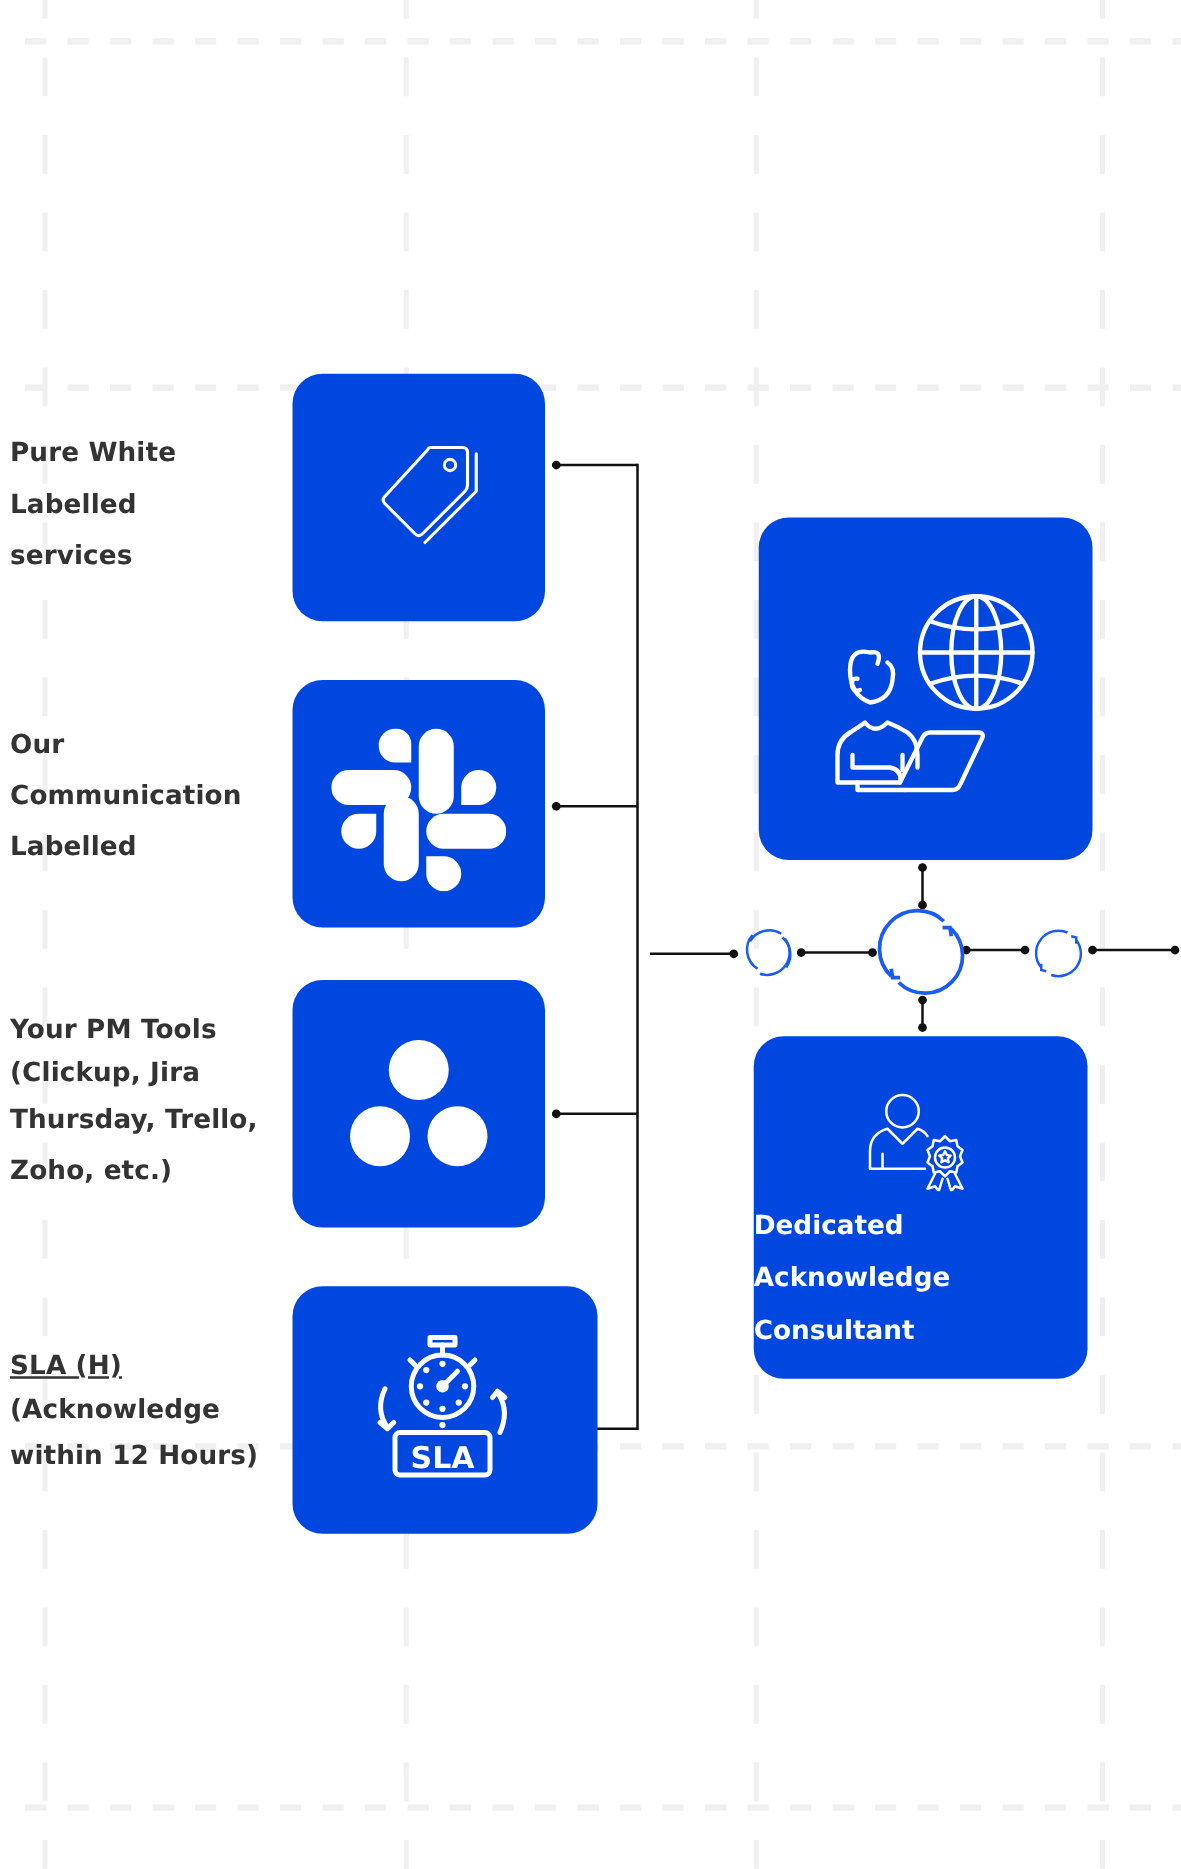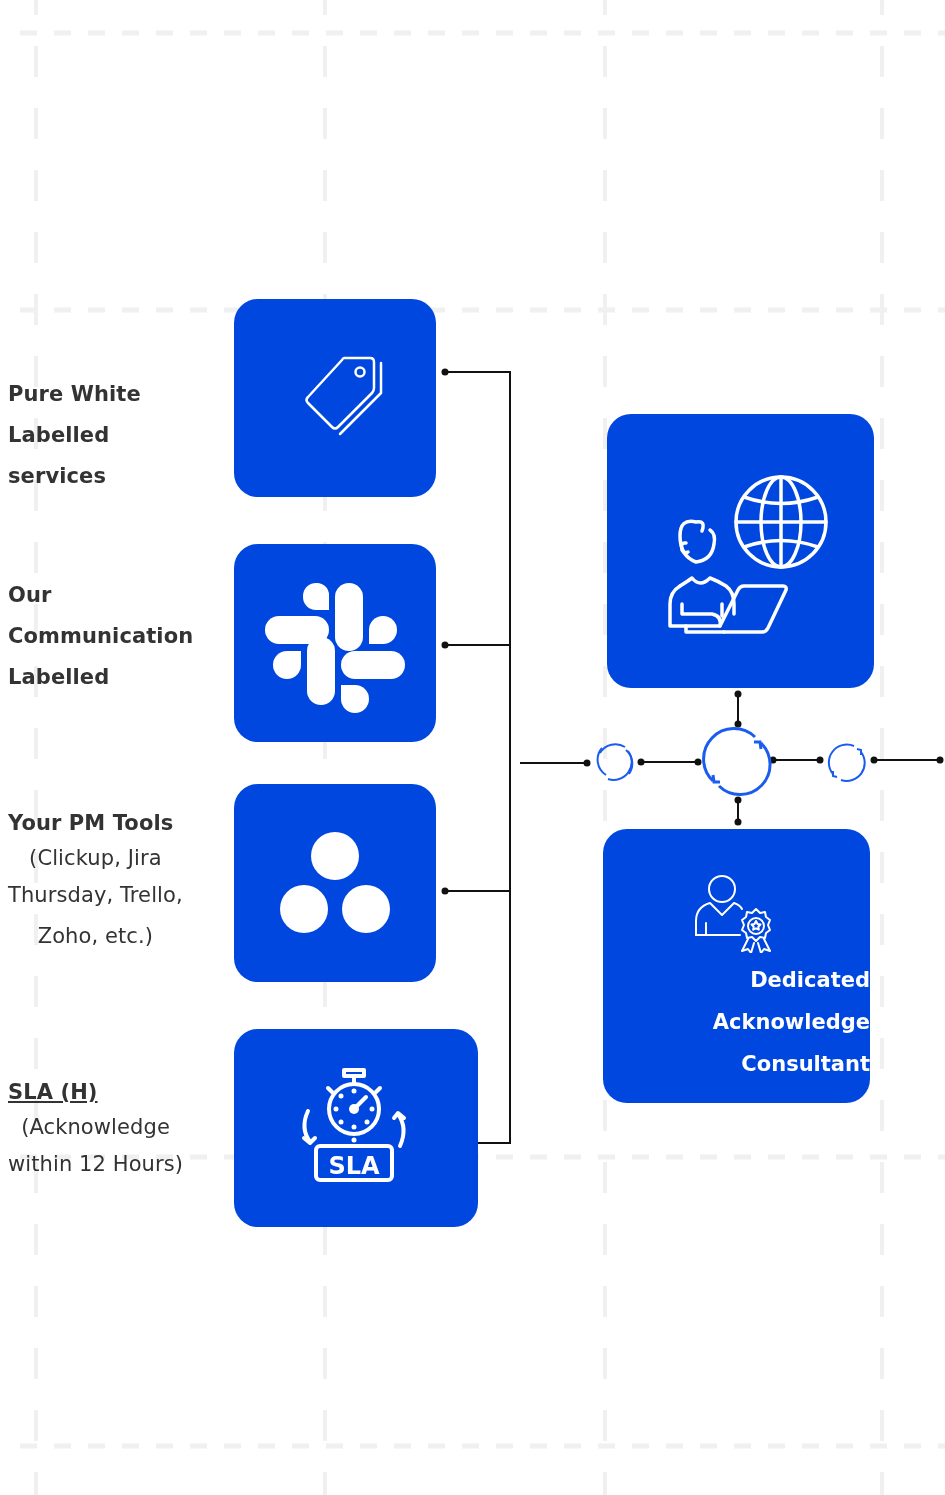--- a/index.html
+++ b/index.html
@@ -15,32 +15,32 @@
       position: absolute; left: 8px;
       color: #333333;
       font-family: "DejaVu Sans", sans-serif;
       font-size: 21px;
       line-height: 41px;
       z-index: 3;
       letter-spacing: 0.1px;
     }
     .label .l { display: block; white-space: nowrap; }
     .label .b { font-weight: bold; }
-    .label .m { font-weight: normal; text-align: center; }
+    .label .m { font-weight: bold; }
     .tile {
       position: absolute;
       background: #0047e0;
       border-radius: 24px;
       z-index: 3;
       display: flex; align-items: center; justify-content: center;
     }
     .tile svg { display: block; }
     .consult-text {
-      position: absolute; left: 14px; right: 0; top: 130px;
-      text-align: right;
+      position: absolute; left: 0; right: 0; top: 130px;
+      text-align: left;
       color: #ffffff;
       font-family: "DejaVu Sans", sans-serif;
       font-weight: bold;
       font-size: 21px;
       line-height: 42px;
     }
     .consult-text span { display: block; }
   </style>
 </head>
 <body>
@@ -105,21 +105,21 @@
     <path d="M -17 20 L -23 20 L -24 13" stroke-width="3"></path>
   </g>
   <g stroke="#1a5cf0" stroke-width="2" fill="none" transform="translate(847,763)">
     <path d="M 14 -11 A 18 18 0 0 1 -6 17"></path>
     <path d="M -14 11 A 18 18 0 0 1 7 -17"></path>
     <path d="M 10 -14 L 14 -13 L 14 -8"></path>
     <path d="M -10 14 L -14 13 L -14 8"></path>
   </g>
 </svg>
 
-<div class="label" style="top:342px;margin-top:32px;">
+<div class="label" style="top:342px;">
   <span class="l b">Pure White</span>
   <span class="l b">Labelled</span>
   <span class="l b">services</span>
 </div>
 
 <div class="label" style="top:575px;">
   <span class="l b">Our</span>
   <span class="l b">Communication</span>
   <span class="l b">Labelled</span>
 </div>

